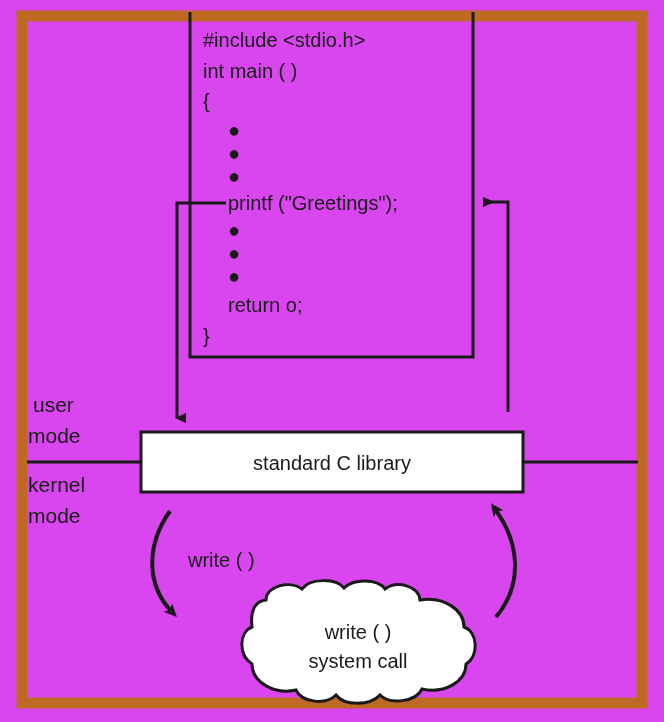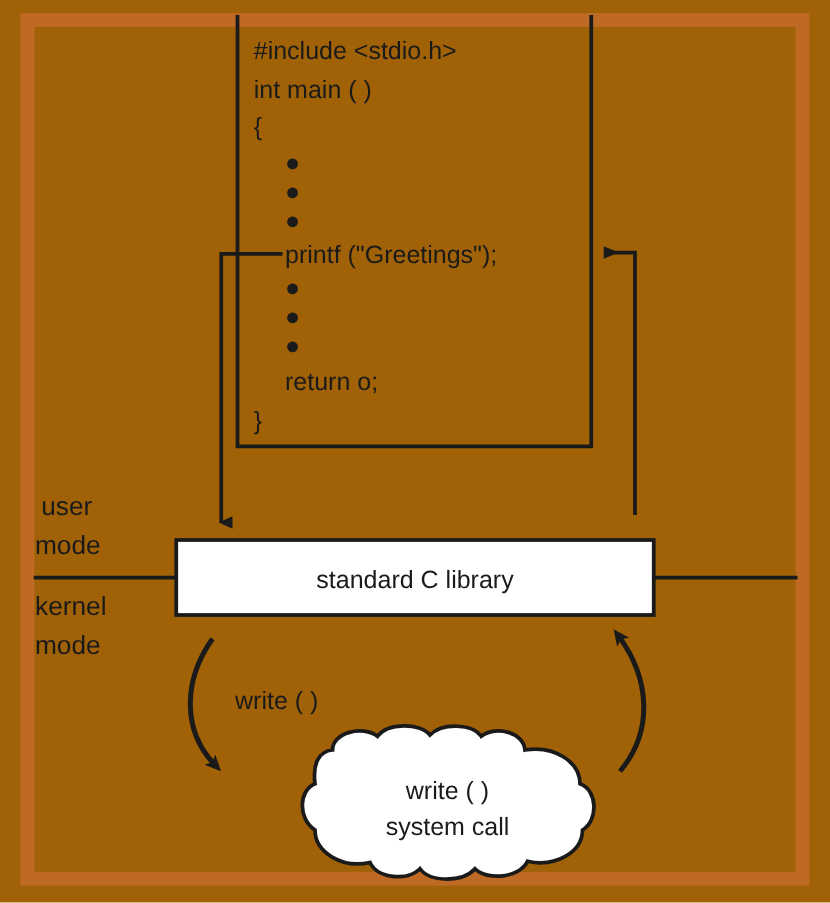--- a/index.html
+++ b/index.html
@@ -8,21 +8,21 @@
     padding: 0;
     background: #ffffff;
   }
   body {
     font-family: "Liberation Sans", sans-serif;
   }
   #canvas {
     position: relative;
     width: 664px;
     height: 722px;
-    background: #a16207;
+    background: #d946ef;
     overflow: hidden;
   }
   #diagram-svg {
     position: absolute;
     left: 0;
     top: 0;
     width: 664px;
     height: 722px;
     display: block;
   }

